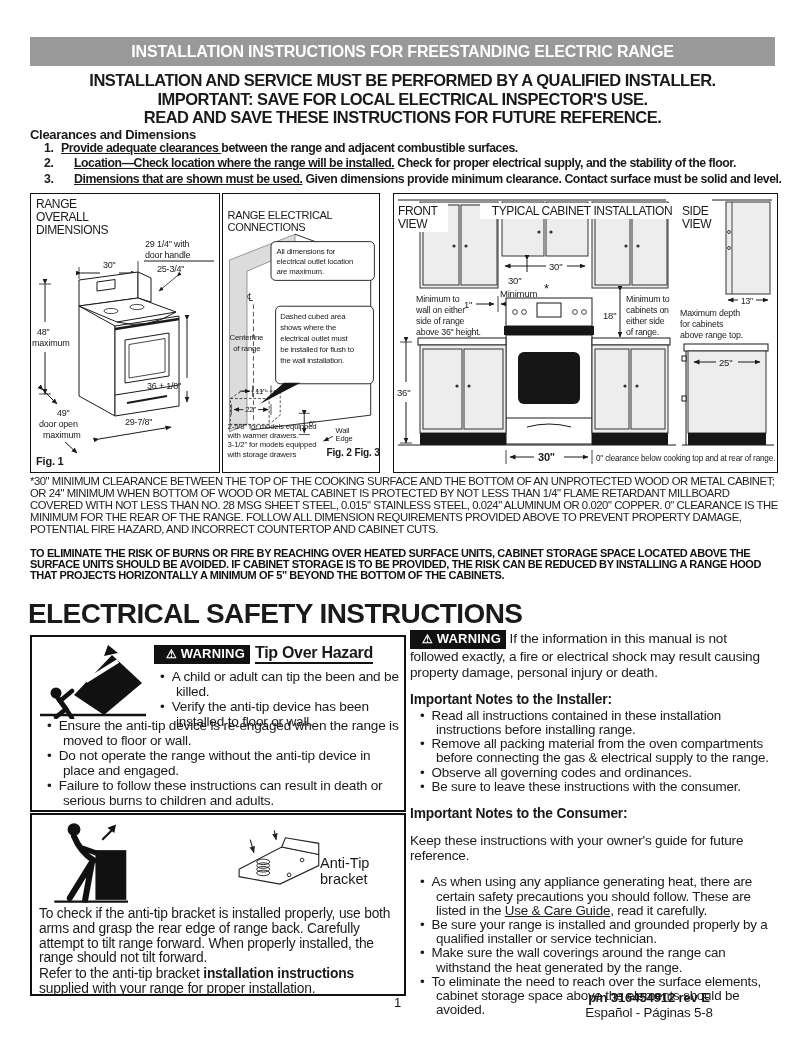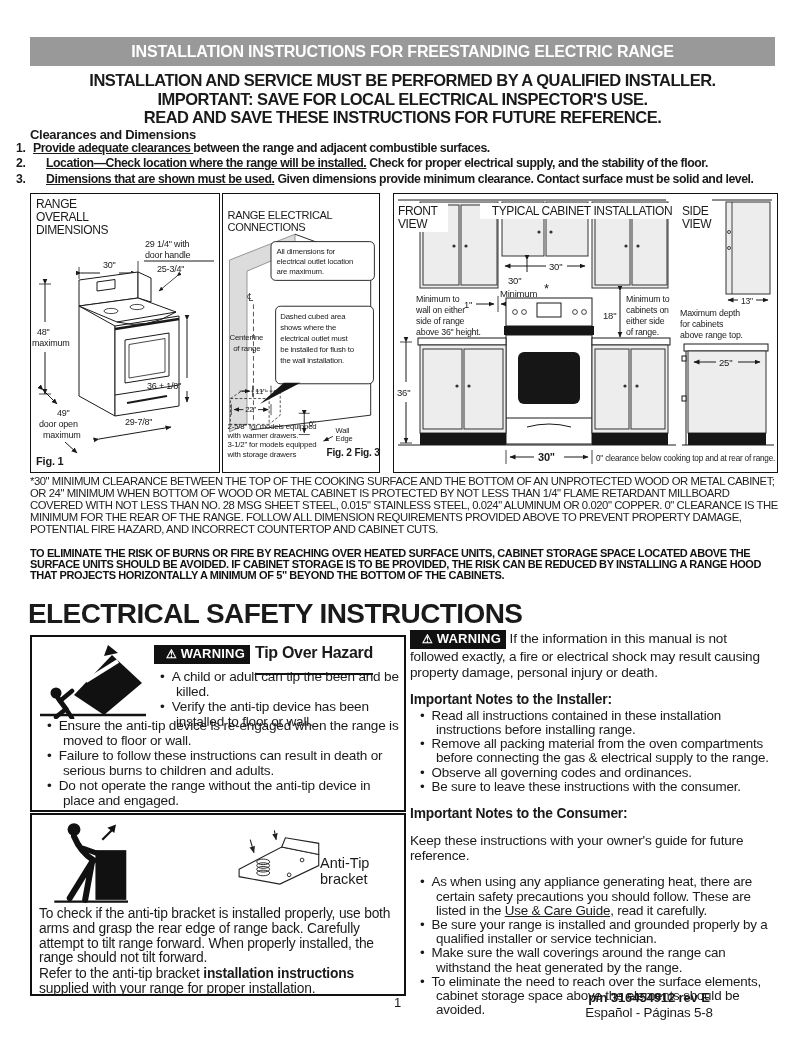--- a/index.html
+++ b/index.html
@@ -5,21 +5,21 @@
   html,body { margin:0; padding:0; background:#fff; }
   body { width:802px; height:1037px; position:relative; font-family:"Liberation Sans", sans-serif; color:#1a1a1a; overflow:hidden; }
   .abs { position:absolute; }
 
   .banner { left:30px; top:37px; width:745px; height:29px; background:#999; color:#fff;
             font-weight:bold; font-size:16px; line-height:29px; text-align:center; letter-spacing:-0.2px; }
   .hl { left:30px; width:745px; text-align:center; font-weight:bold; font-size:16.5px; letter-spacing:-0.5px; white-space:nowrap; }
   #hl1{ top:71px; } #hl2{ top:90px; } #hl3{ top:108px; }
 
   .clearhead { left:30px; top:127px; font-weight:bold; font-size:13px; letter-spacing:-0.3px; }
-  .clist { left:16px; top:141px; width:748px; font-weight:bold; font-size:12.3px; letter-spacing:-0.45px; line-height:15.4px; }
+  .clist { left:44px; top:141px; width:748px; font-weight:bold; font-size:12.3px; letter-spacing:-0.45px; line-height:15.4px; }
   .ci { white-space:nowrap; }
   .ci .num { display:inline-block; width:17px; }
   .ci.wide .num { width:30px; }
   .ul { text-decoration:underline; }
 
   .figbox { top:193px; height:280px; border:1px solid #111; box-sizing:border-box; background:#fff; }
   #fig1box { left:30px;  width:190px; }
   #fig2box { left:222px; width:158px; }
   #fig3box { left:393px; width:385px; }
   .figbox svg { display:block; width:100%; height:100%; }
@@ -45,21 +45,21 @@
   .safetyh { left:28px; top:598px; font-size:28px; font-weight:bold; letter-spacing:-0.6px; white-space:nowrap; }
 
   .box { left:30px; width:376px; border:2px solid #111; box-sizing:border-box; background:#fff; }
   #box1 { top:635px; height:177px; }
   #box2 { top:813px; height:183px; }
 
   .badge { display:inline-block; background:#111; color:#fff; font-weight:bold; font-size:13px;
            padding:1px 5px 2px 12px; letter-spacing:0.2px; line-height:15px; }
   .badge .tri { font-size:12px; }
   .tiptitle { font-weight:bold; font-size:16px; letter-spacing:-0.3px; border-bottom:2.5px solid #111;
-              padding-bottom:12px; margin-left:5px; }
+              padding-bottom:1px; margin-left:5px; }
 
   .blist { list-style:none; margin:0; padding:0; font-size:13.6px; line-height:14.9px; letter-spacing:-0.2px; }
   .blist li { padding-left:26px; text-indent:-16px; }
   .blist li::before { content:"•\00a0\00a0"; }
 
   #box1 .toprow { position:absolute; left:122px; top:7px; }
   #box1 .topbullets { position:absolute; left:118px; top:33px; width:250px; }
   #box1 .mainbullets { position:absolute; left:5px; top:82px; width:364px; }
   #box1 .hazicon { position:absolute; left:6px; top:4px; }
 
@@ -373,22 +373,22 @@
     </div>
     <div class="toprow">
       <span class="badge"><span class="tri">⚠</span> <span>WARNING</span></span><span class="tiptitle">Tip Over Hazard</span>
     </div>
     <ul class="blist topbullets">
       <li>A child or adult can tip the been and be killed.</li>
       <li>Verify the anti-tip device has been installed to floor or wall.</li>
     </ul>
     <ul class="blist mainbullets">
       <li>Ensure the anti-tip device is re-engaged when the range is moved to floor or wall.</li>
+      <li>Do not operate the range without the anti-tip device in place and engaged.</li>
       <li>Failure to follow these instructions can result in death or serious burns to children and adults.</li>
-      <li>Do not operate the range without the anti-tip device in place and engaged.</li>
     </ul>
   </div>
 
   <div class="abs box" id="box2">
     <div class="tilticon">
       <svg width="92" height="84" viewBox="0 0 92 98">
         <line x1="2" y1="94" x2="88" y2="94" stroke="#111" stroke-width="2.5"></line>
         <rect x="50" y="34" width="36" height="58" fill="#111"></rect>
         <circle cx="25" cy="10" r="7.5" fill="#111"></circle>
         <path d="M25,18 C30,30 38,40 48,46" stroke="#111" stroke-width="7" stroke-linecap="round" fill="none"></path>

